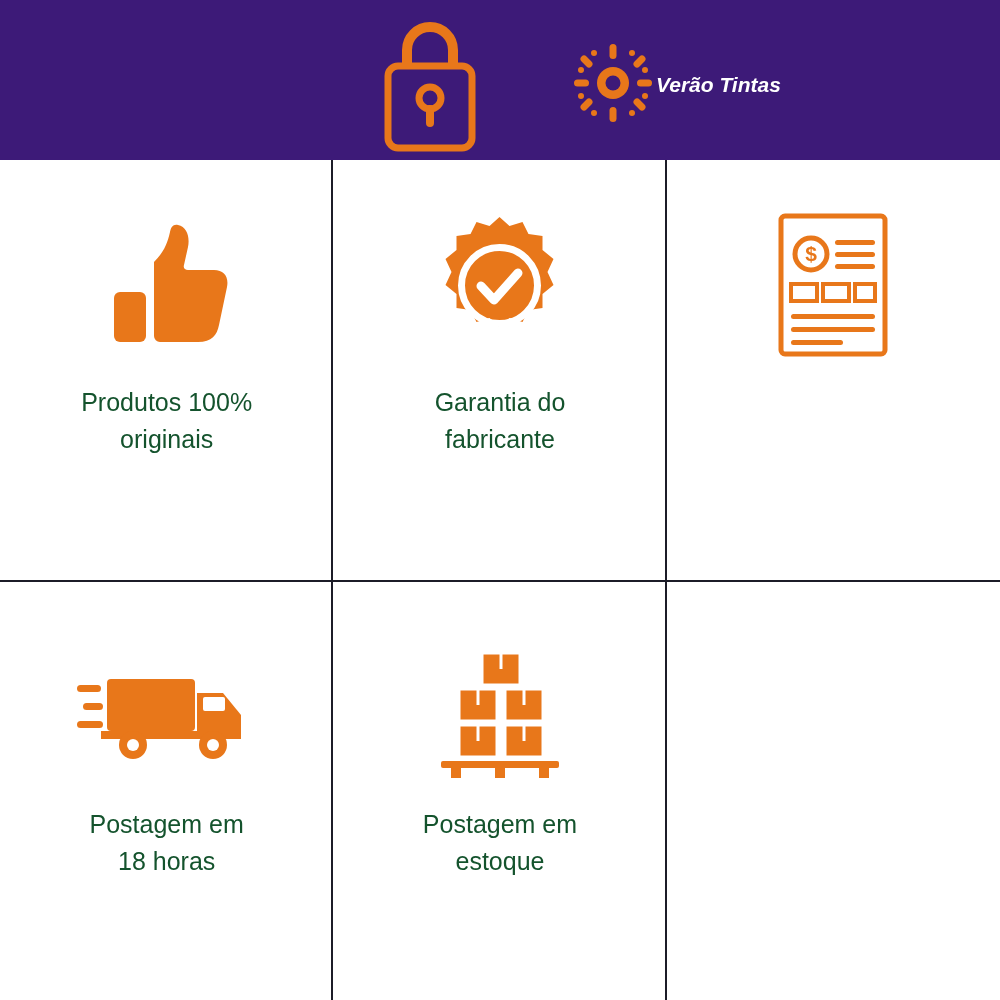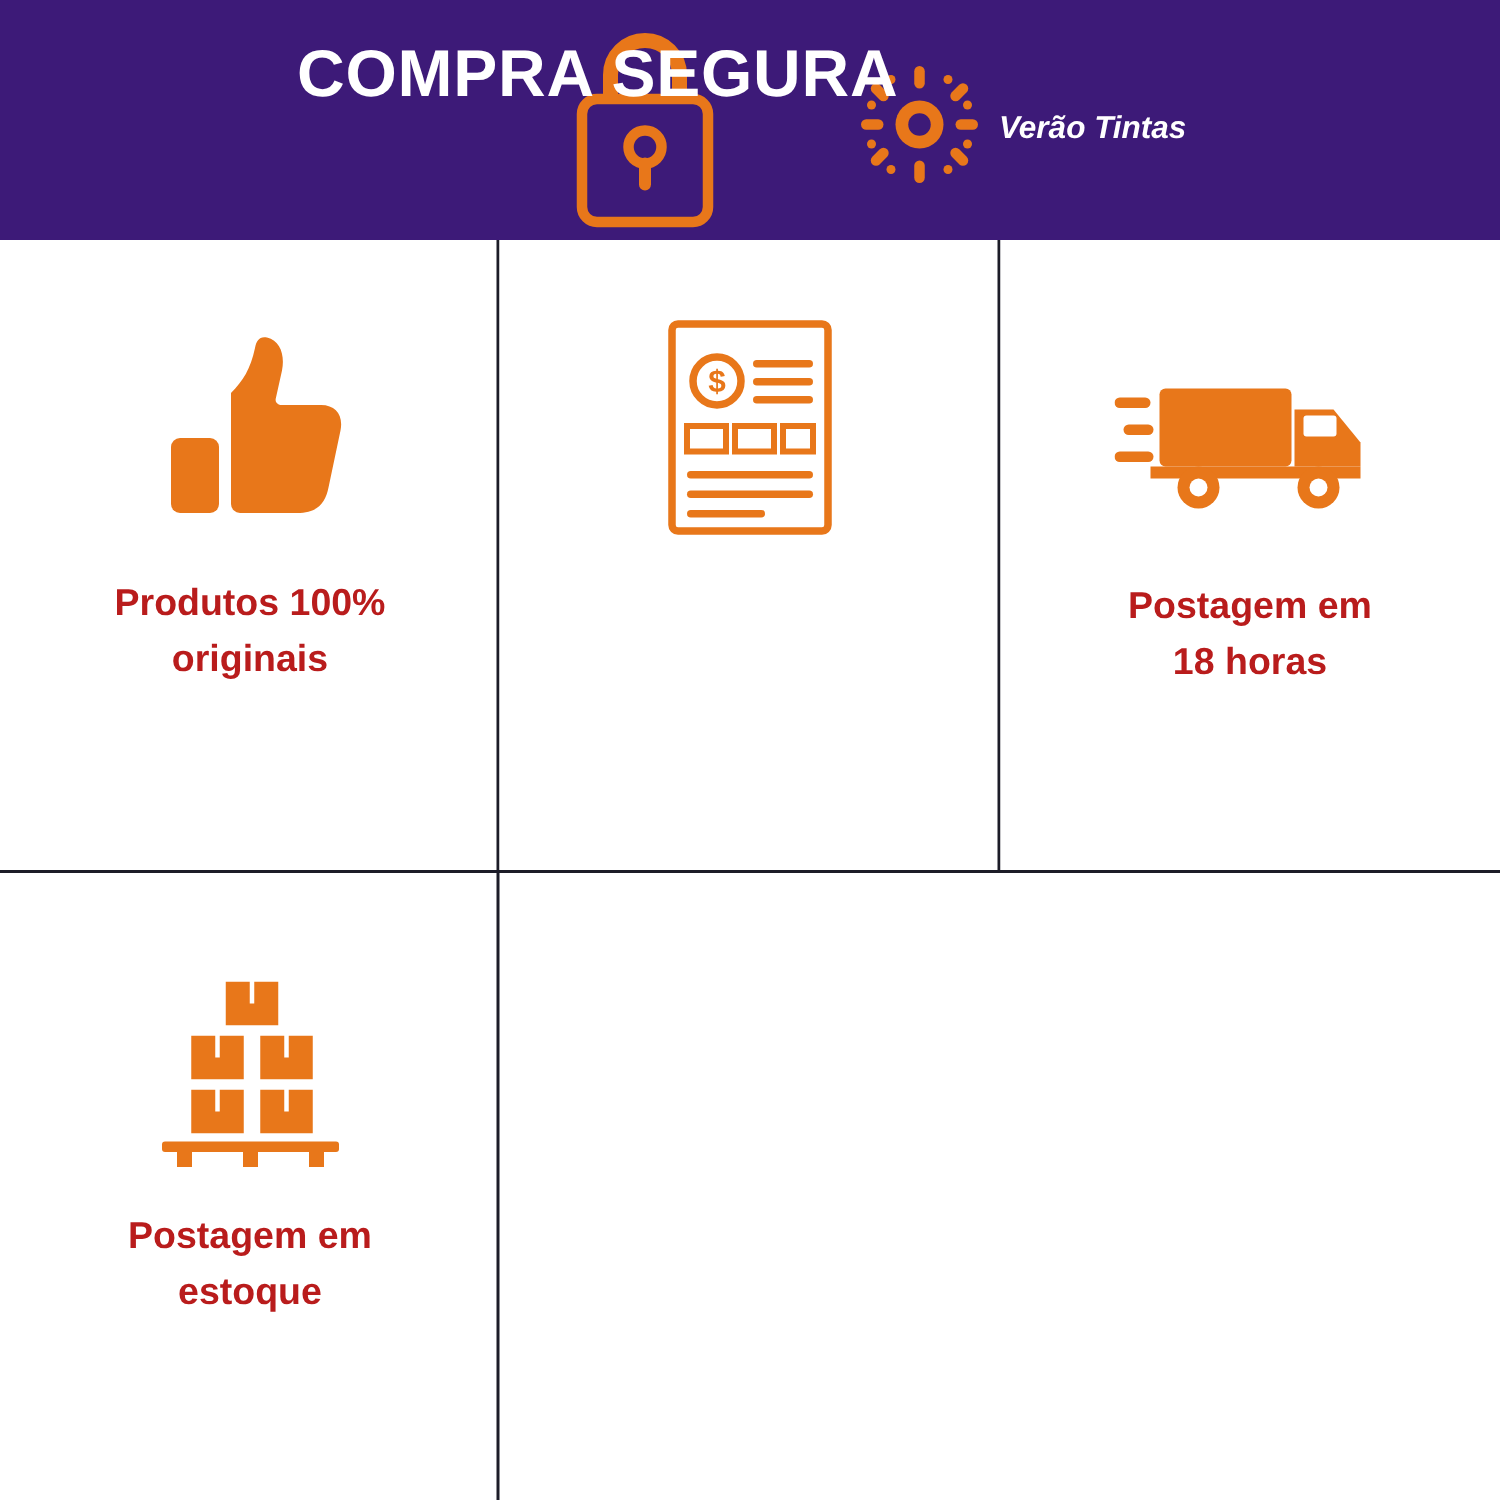--- a/index.html
+++ b/index.html
@@ -44,21 +44,21 @@
     left: 360px;
     top: 6px;
     z-index: 2;
   }
   .brand {
     position: absolute;
     left: 570px;
     top: 40px;
     display: flex;
     align-items: center;
-    gap: 10px;
+    gap: 0;
   }
   .brand-name {
     color: #ffffff;
     font-size: 21px;
     font-weight: bold;
     font-style: italic;
     font-family: "Liberation Sans", sans-serif;
     white-space: nowrap;
   }
 
@@ -100,23 +100,23 @@
 
   .icon-box {
     height: 170px;
     display: flex;
     align-items: center;
     justify-content: center;
   }
   .cell-label {
     margin-top: 14px;
     text-align: center;
-    color: #b91c1c;
+    color: #14532d;
     font-size: 25px;
-    font-weight: bold;
+    font-weight: normal;
     line-height: 1.48;
     max-width: 290px;
     white-space: pre-line;
   }
   .row2 .icon-box { height: 180px; }
   .row2 .cell-label { margin-top: 6px; }
 </style>
 </head>
 <body>
 
@@ -126,22 +126,20 @@
 
     <div class="lock-wrap">
       <svg width="140" height="150" viewBox="0 0 140 150">
         <rect x="28" y="60" width="84" height="82" rx="10" ry="10" fill="none" stroke="#E8771A" stroke-width="7"></rect>
         <path d="M47 60 V44 a23 23 0 0 1 46 0 V60" fill="none" stroke="#E8771A" stroke-width="10"></path>
         <circle cx="70" cy="92" r="11" fill="none" stroke="#E8771A" stroke-width="7"></circle>
         <rect x="66" y="99" width="8" height="22" rx="4" fill="#E8771A"></rect>
       </svg>
     </div>
 
-    <div class="header-title">COMPRA
-SEGURA</div>
 
     <div class="brand">
       <span>
         <svg width="86" height="86" viewBox="0 0 86 86">
           <g fill="#E8771A">
             <circle cx="43" cy="43" r="16"></circle>
             <circle cx="43" cy="43" r="7.5" fill="#3d1a78"></circle>
             <rect x="39.5" y="4" width="7" height="15" rx="3.5"></rect>
             <rect x="39.5" y="67" width="7" height="15" rx="3.5"></rect>
             <rect x="4" y="39.5" width="15" height="7" rx="3.5"></rect>
@@ -174,20 +172,34 @@
             <path d="M62 78 V126 a6 6 0 0 0 6 6 h38 c14 0 19-7 21-17 l8-38 c2-10-3-17-13-17 H96
                      c-3 0-5-2-4-5 l4-18 c2-10-1-20-10-22 -5-1-7 2-8 7 -3 14-8 22-16 30 z"></path>
             <rect x="22" y="82" width="32" height="50" rx="6"></rect>
           </g>
         </svg>
       </div>
       <div class="cell-label">Produtos 100%
 originais</div>
     </div>
 
+    <div class="cell">
+      <div class="icon-box">
+        <svg width="145" height="145" viewBox="0 0 145 145">
+          <g fill="#E8771A">
+            <path d="M72.5 4 l10 9 13-4 6 12 14 2 0 14 11 9 -6 13 6 13 -11 9 0 14 -14 2 -6 12 -13-4 -10 9
+                     -10-9 -13 4 -6-12 -14-2 0-14 -11-9 6-13 -6-13 11-9 0-14 14-2 6-12 13 4 z"></path>
+          </g>
+          <circle cx="72.5" cy="72.5" r="38" fill="none" stroke="#ffffff" stroke-width="7"></circle>
+          <path d="M54 73 l13 14 24-27" fill="none" stroke="#ffffff" stroke-width="9" stroke-linecap="round" stroke-linejoin="round"></path>
+        </svg>
+      </div>
+      <div class="cell-label">Garantia do
+fabricante</div>
+    </div>
 
     <div class="cell">
       <div class="icon-box">
         <svg width="120" height="150" viewBox="0 0 120 150">
           <rect x="8" y="6" width="104" height="138" rx="4" fill="none" stroke="#E8771A" stroke-width="5"></rect>
           <circle cx="38" cy="44" r="16" fill="none" stroke="#E8771A" stroke-width="5"></circle>
           <text x="38" y="51" text-anchor="middle" font-size="21" font-family="Liberation Sans, sans-serif" fill="#E8771A" font-weight="bold">$</text>
           <g fill="#E8771A">
             <rect x="62" y="30" width="40" height="5" rx="2.5"></rect>
             <rect x="62" y="42" width="40" height="5" rx="2.5"></rect>

